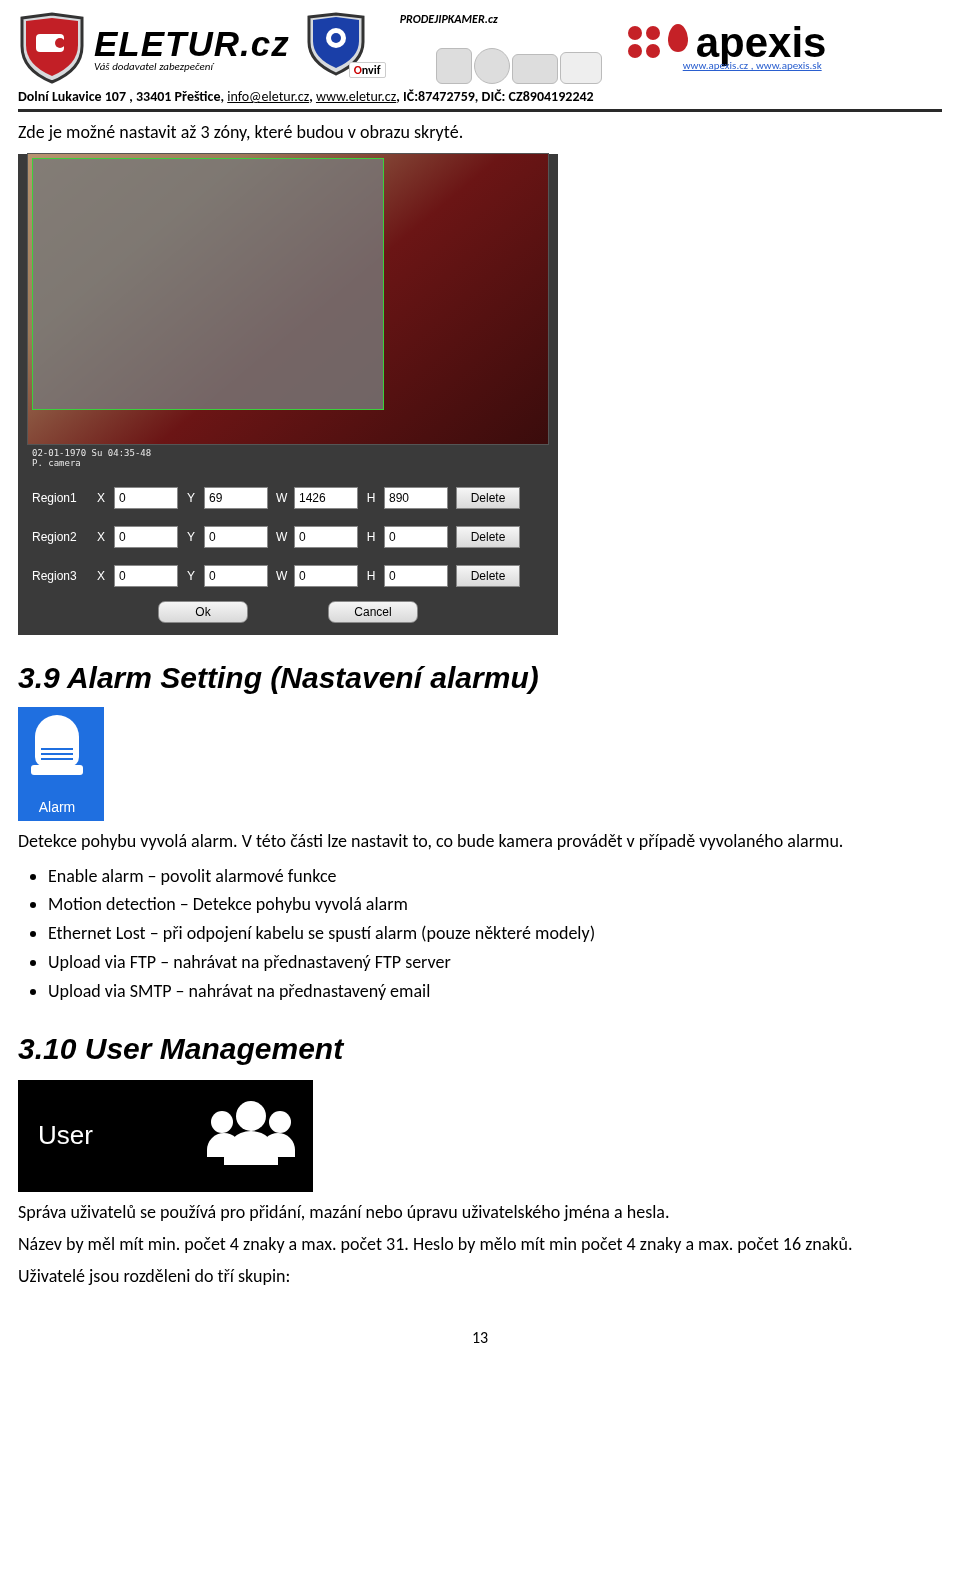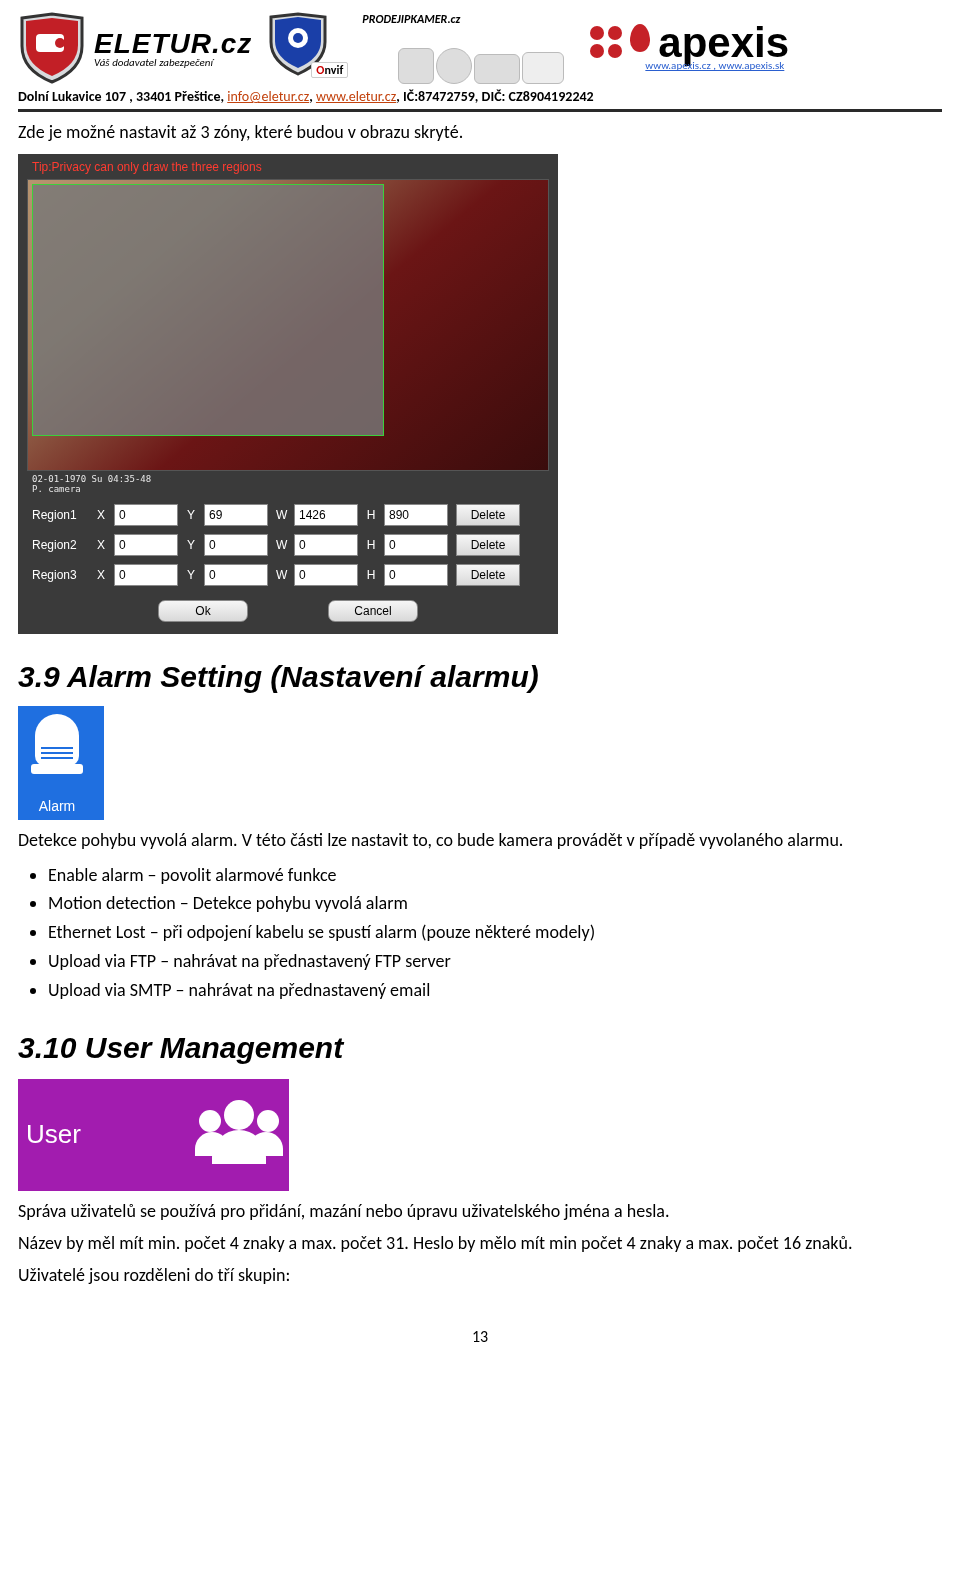--- a/index.html
+++ b/index.html
@@ -21,21 +21,21 @@
     padding: 2px 0 0 0;
   }
   .shield {
     width: 68px;
     height: 72px;
     position: relative;
   }
   .shield svg { display:block; }
   .brand-col { display:flex; flex-direction:column; }
   .brand-main {
-    font-size: 28px;
+    font-size: 35px;
     font-weight: 700;
     letter-spacing: 1px;
     font-style: italic;
     font-family: Arial, sans-serif;
   }
   .brand-sub {
     font-size: 11px;
     font-style: italic;
     margin-top: -4px;
   }
@@ -87,21 +87,21 @@
   .apex-dots .d { width:14px; height:14px; background:#c52127; border-radius:50%; }
   .apex-drop { width:20px; height:28px; background:#c52127; border-radius:50% 50% 50% 50% / 60% 60% 40% 40%; position:relative; top:-4px;}
   .apex-name { font-size:42px; font-weight:800; font-family: Arial, sans-serif; line-height:0.9;}
   .apex-sub { font-size:11px; color:#2a5fcf; text-decoration:underline; margin-left: 55px; margin-top:-2px;}
   .header-info {
     font-size: 14px;
     margin-top: 4px;
     border-bottom: 3px solid #2a2a2a;
     padding-bottom: 4px;
   }
-  .header-info a { color:#c2410c; text-decoration:underline; }
+  .header-info a { color:#000000; text-decoration:underline; }
 
   
   h2.section {
     font-size: 30px;
     font-family: Arial, sans-serif;
     font-weight: 700;
     font-style: italic;
     margin: 26px 0 10px 0;
   }
   .body-text {
@@ -149,20 +149,21 @@
   .region-table {
     display:flex;
     flex-direction:column;
     gap:8px;
     padding: 4px 14px 10px 14px;
   }
   .region-row {
     display:flex;
     align-items:center;
     gap:8px;
+    margin-top:9px;
   }
   .r-label { width:56px; }
   .dim-lbl { width:10px; text-align:center; }
   .dim-inp {
     width:54px;
     height:18px;
     background:#fff;
     color:#000;
     border:1px solid #888;
     padding: 1px 4px;
@@ -223,25 +224,25 @@
     padding: 0;
     font-size:18px;
     line-height:1.6;
   }
   ul.bullets li { margin: 0; padding:0; }
 
   
   .tile-user {
     width: 255px;
     height: 112px;
-    background: #a21caf;
+    background: #000000;
     display:flex;
     align-items:center;
     justify-content:space-between;
-    padding: 0 8px;
+    padding: 0 20px;
     margin-top:14px;
   }
   .tile-user .lbl { color:#fff; font-size:26px; font-family:Segoe UI, Arial, sans-serif;}
   .users-icon { width:84px; height:70px; position:relative; }
   .users-icon .p { position:absolute; background:#fff; border-radius:50%; }
   .users-icon .h1{ width:30px; height:30px; left:27px; top:0;}
   .users-icon .b1{ width:54px; height:34px; border-radius:27px 27px 0 0; background:#fff; position:absolute; left:15px; top:30px;}
   .users-icon .h2{ width:22px; height:22px; left:2px; top:10px;}
   .users-icon .b2{ width:34px; height:24px; border-radius:17px 17px 0 0; background:#fff; position:absolute; left:-2px; top:32px;}
   .users-icon .h3{ width:22px; height:22px; left:60px; top:10px;}
@@ -306,21 +307,20 @@
     </div>
   </div>
 
   <div class="header-info">
     <b><span>Dolní Lukavice 107 , 33401 Přeštice, </span></b><a href="#">info@eletur.cz</a><b><span>, </span></b><a href="#">www.eletur.cz</a><b><span>,  IČ:87472759,    DIČ: CZ8904192242</span></b>
   </div>
 
   <p class="body-text">Zde je možné nastavit až 3 zóny, které budou v obrazu skryté.</p>
 
   <div class="priv-panel">
-    <div class="priv-tip">Tip:Privacy can only draw the three regions</div>
     <div class="video-area">
       <div class="greenbox"></div>
     </div>
     <div class="video-meta">
       <span>02-01-1970 Su 04:35-48</span><br>
       <span>P. camera</span>
     </div>
     <div class="region-table">
       <div class="region-row">
         <span class="r-label">Region1</span>

